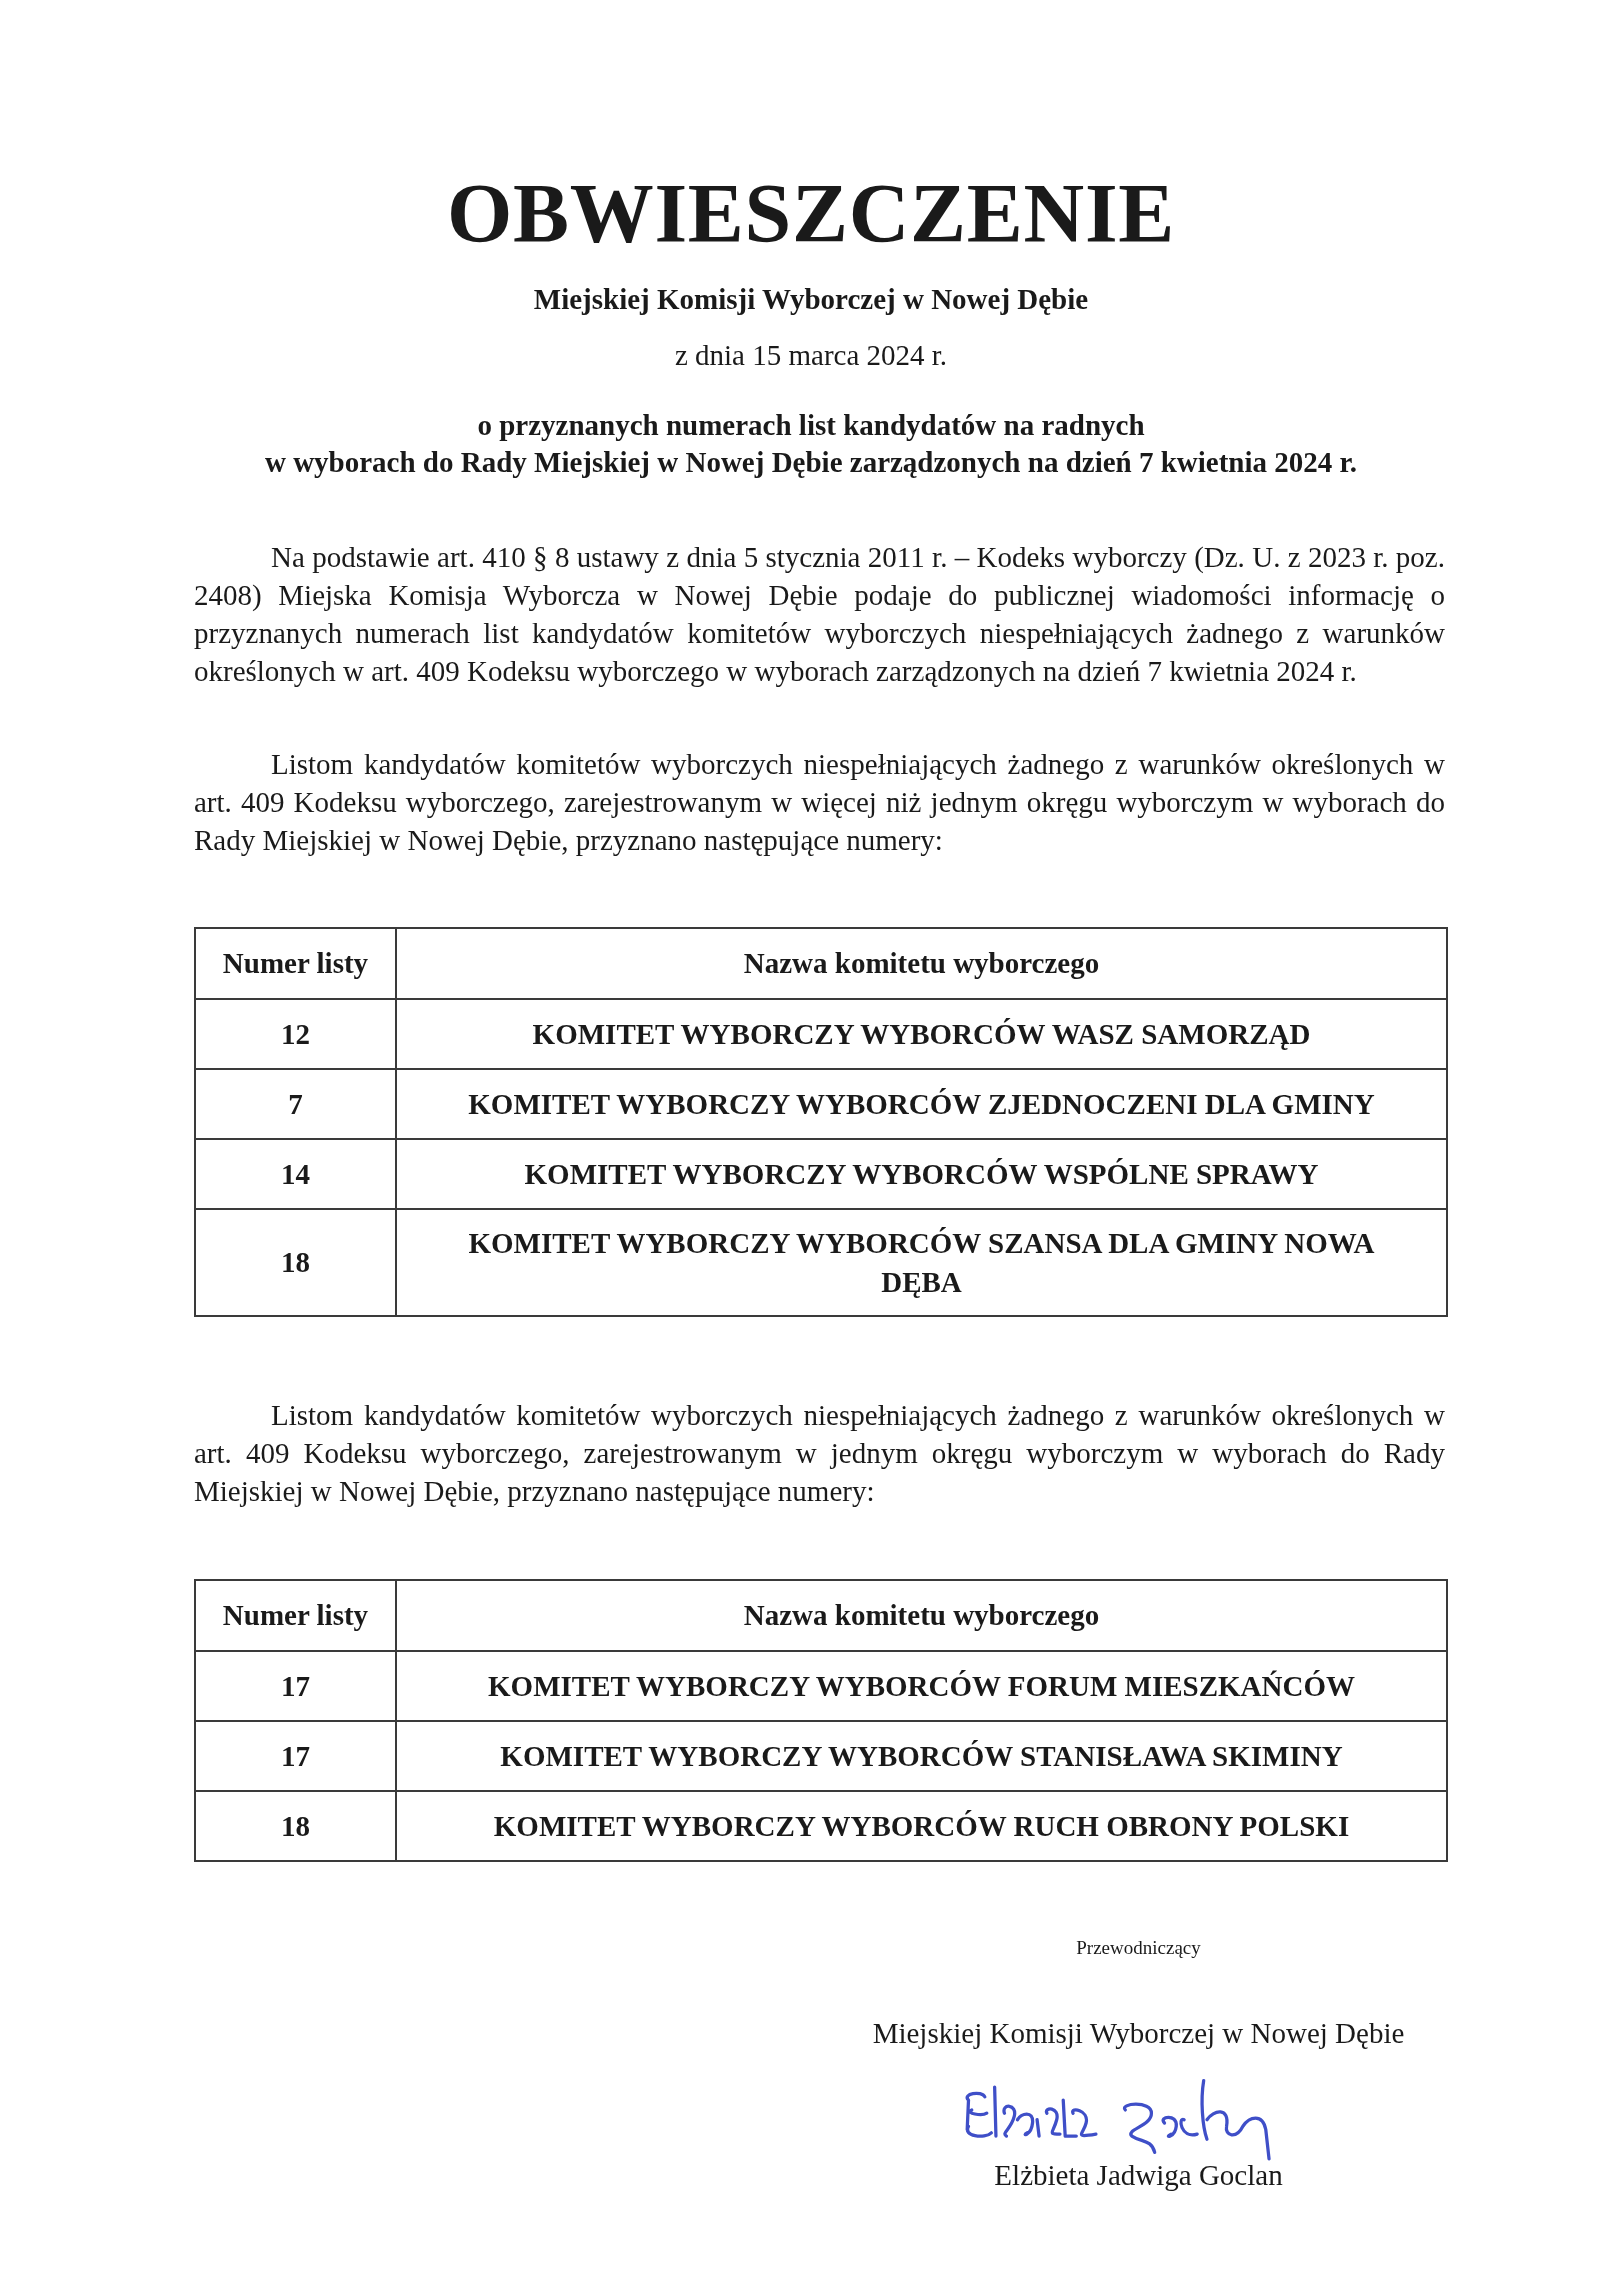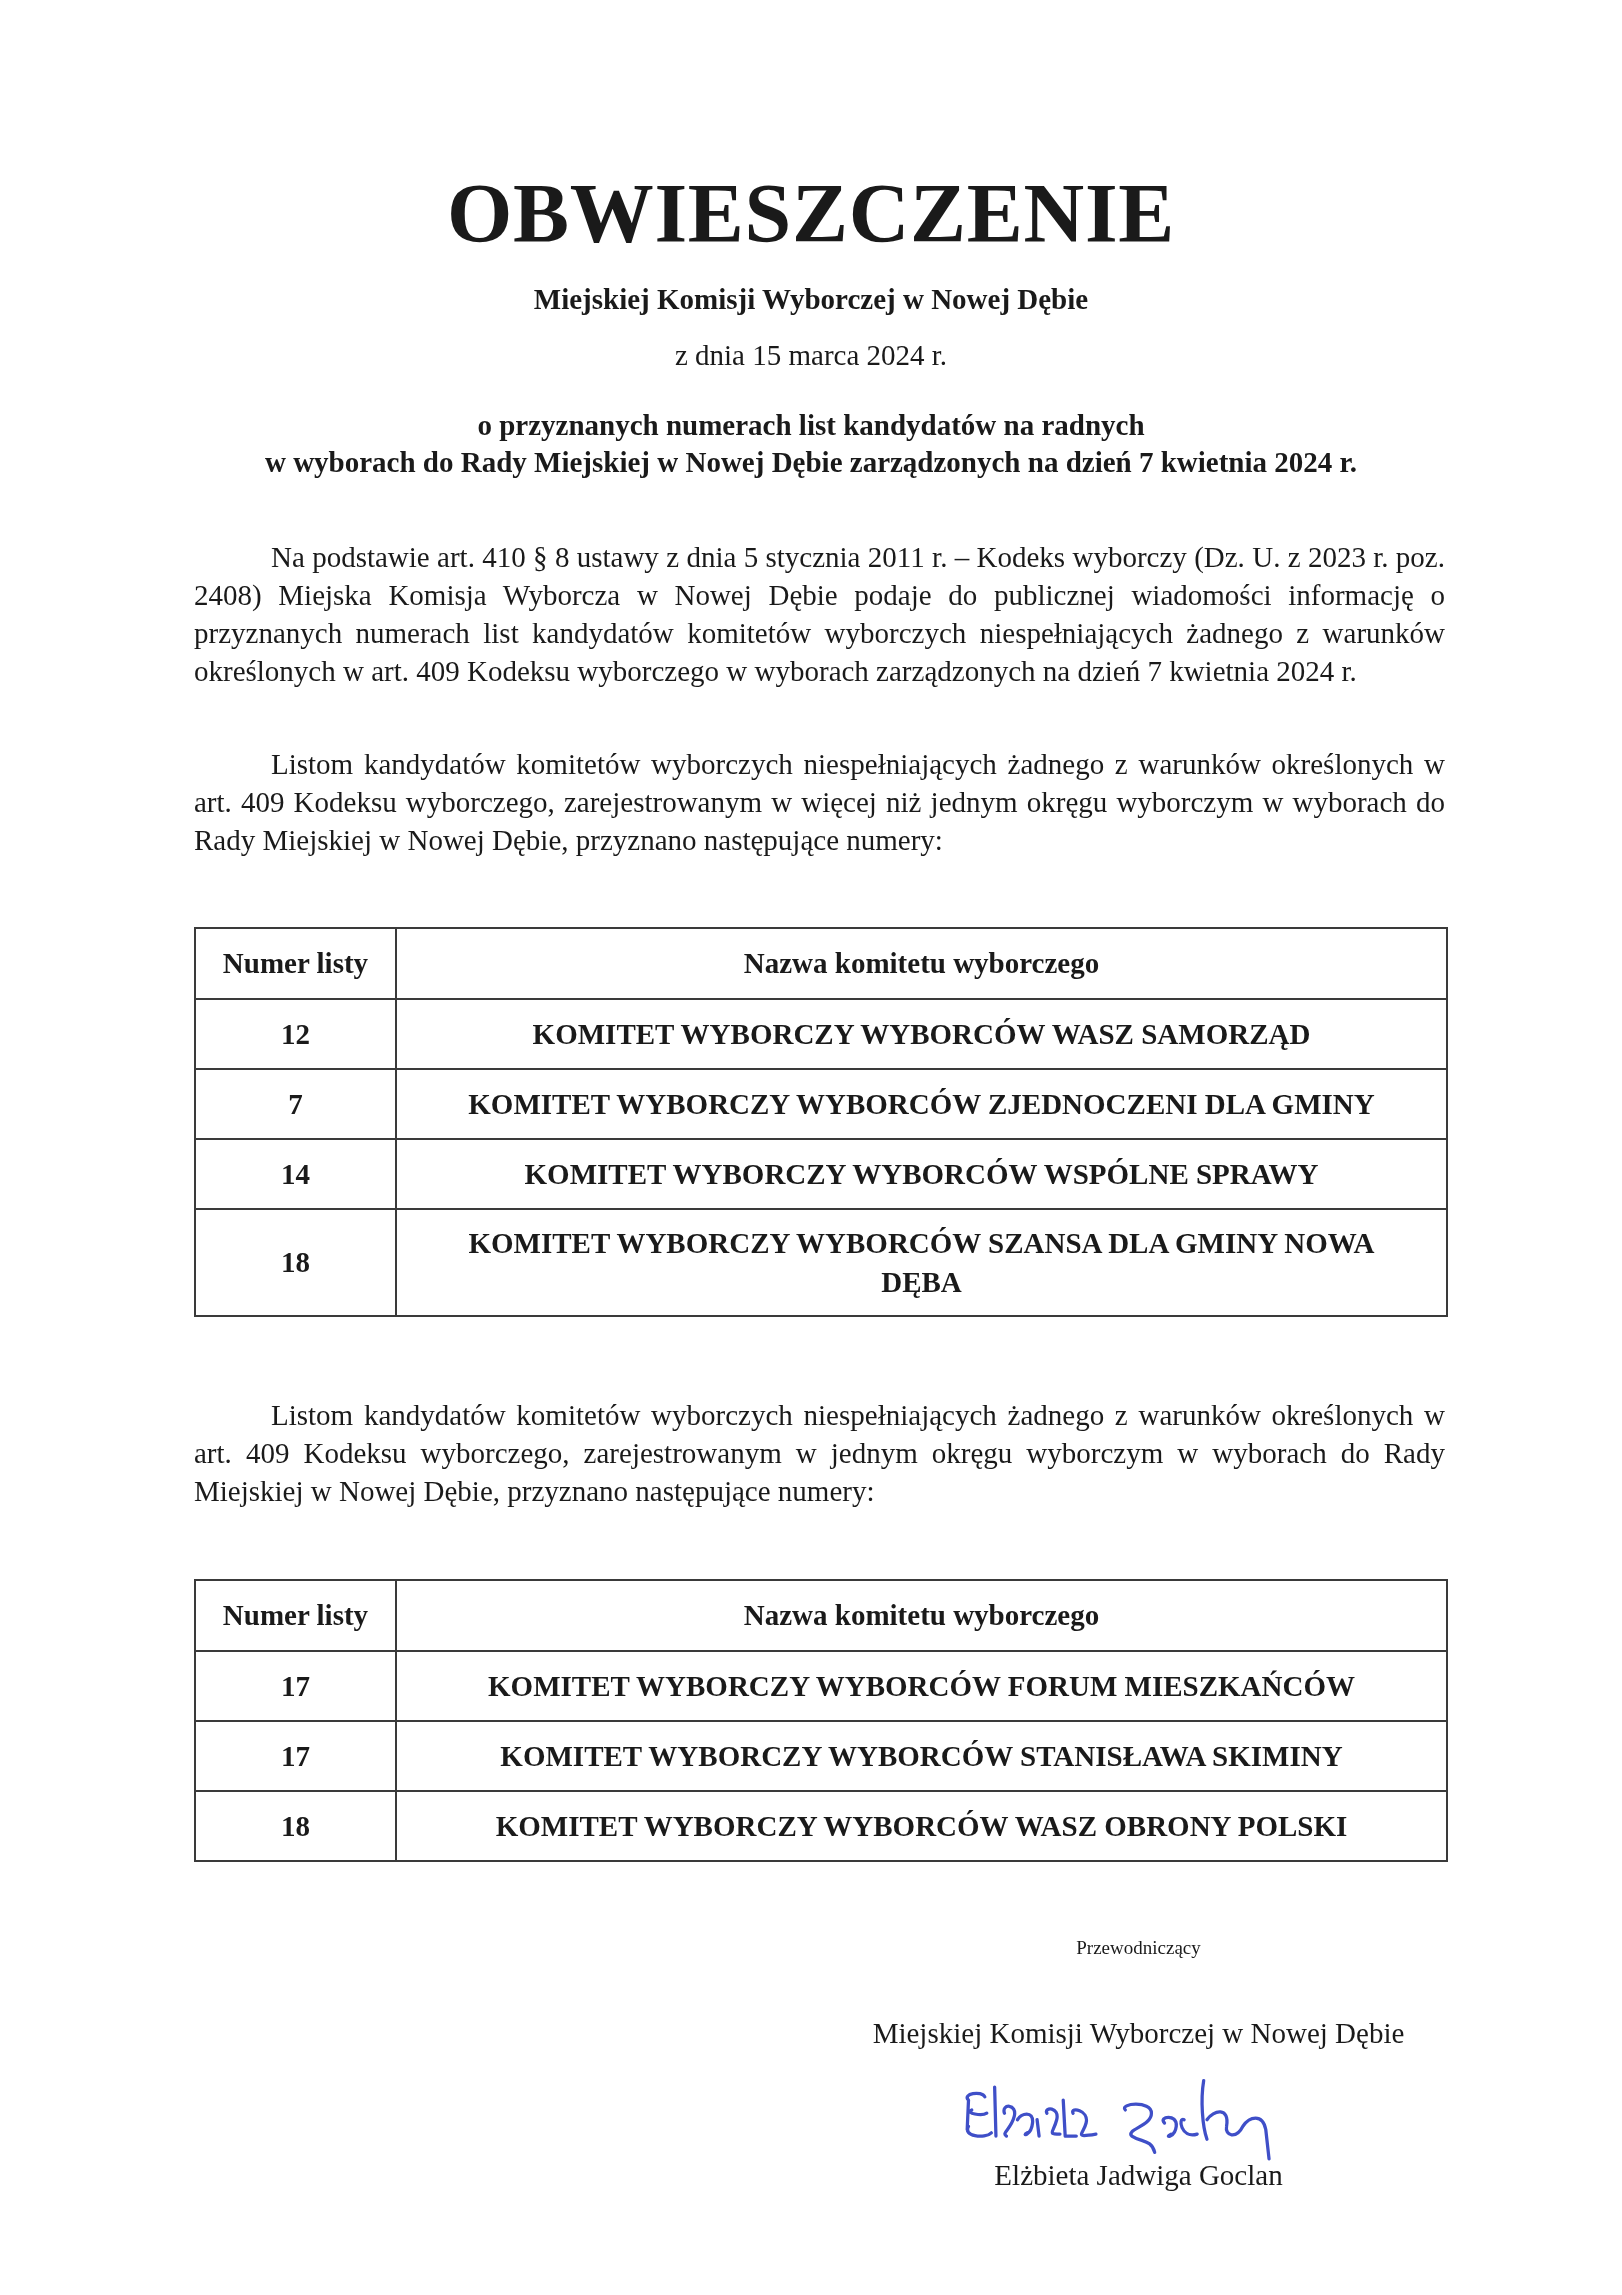--- a/index.html
+++ b/index.html
@@ -97,21 +97,21 @@
   <tr>
     <td>17</td>
     <td>KOMITET WYBORCZY WYBORCÓW FORUM MIESZKAŃCÓW</td>
   </tr>
   <tr>
     <td>17</td>
     <td>KOMITET WYBORCZY WYBORCÓW STANISŁAWA SKIMINY</td>
   </tr>
   <tr>
     <td>18</td>
-    <td>KOMITET WYBORCZY WYBORCÓW WASZ OBRONY POLSKI</td>
+    <td>KOMITET WYBORCZY WYBORCÓW RUCH OBRONY POLSKI</td>
   </tr>
 </tbody>
   </table>
 
 <div id="sig-role" class="abs center">Przewodniczący</div>
 <div id="sig-body" class="abs center">Miejskiej Komisji Wyborczej w Nowej Dębie</div>
 
 <svg id="signature" class="abs" viewBox="0 0 640 150">
   <g fill="none" stroke-width="5" stroke-linecap="round" stroke-linejoin="round">
     <path d="M20 40 C 10 30, 40 25, 45 35 M 25 55 C 15 60, 40 65, 48 60 M 20 80 C 10 95, 45 100, 55 90 M20 40 L18 85" stroke="#3f4fc8"></path>

